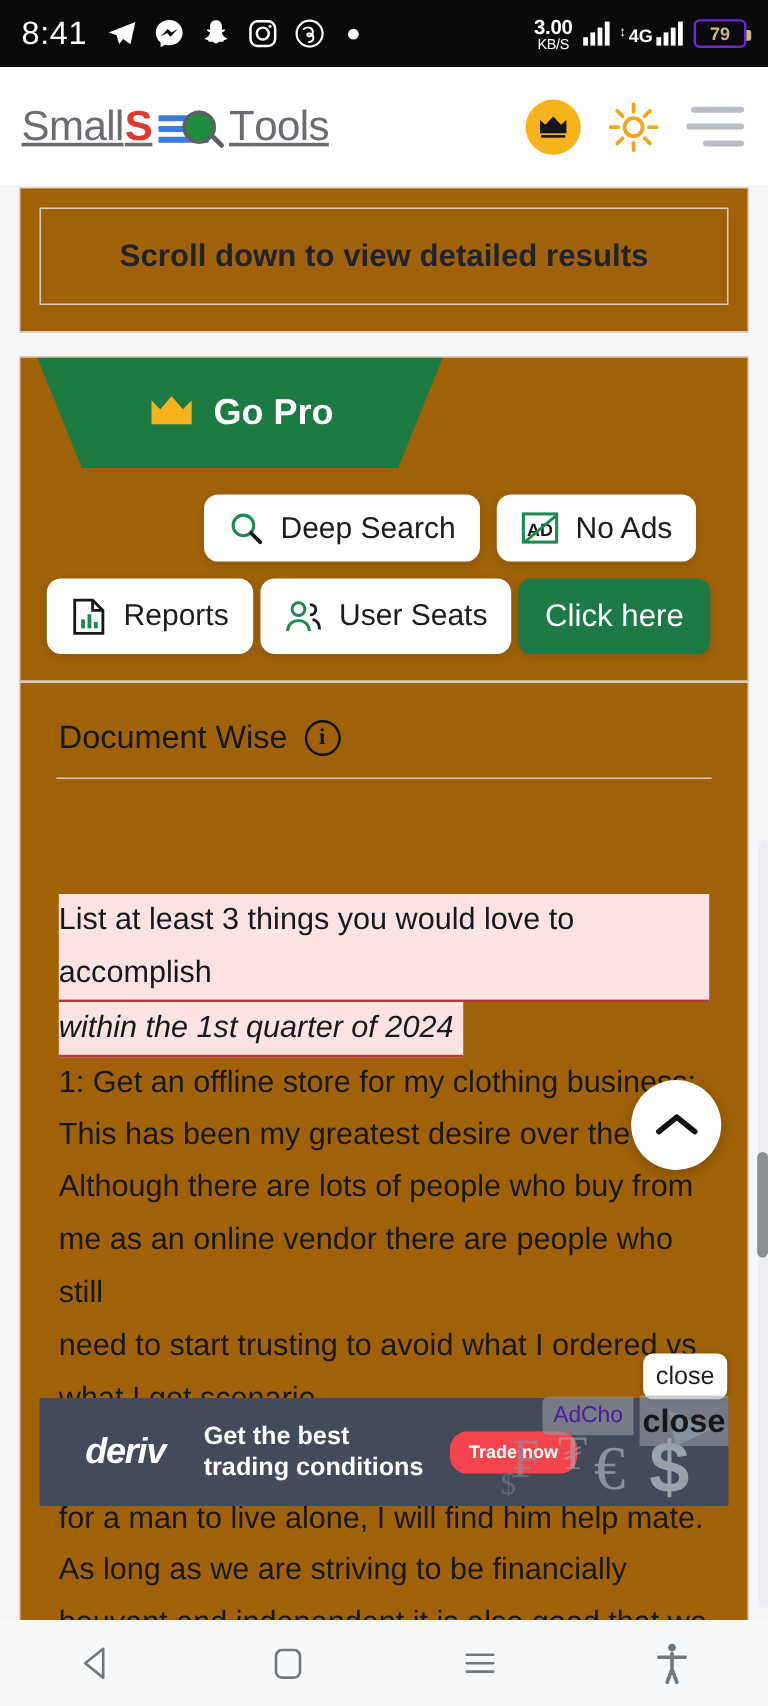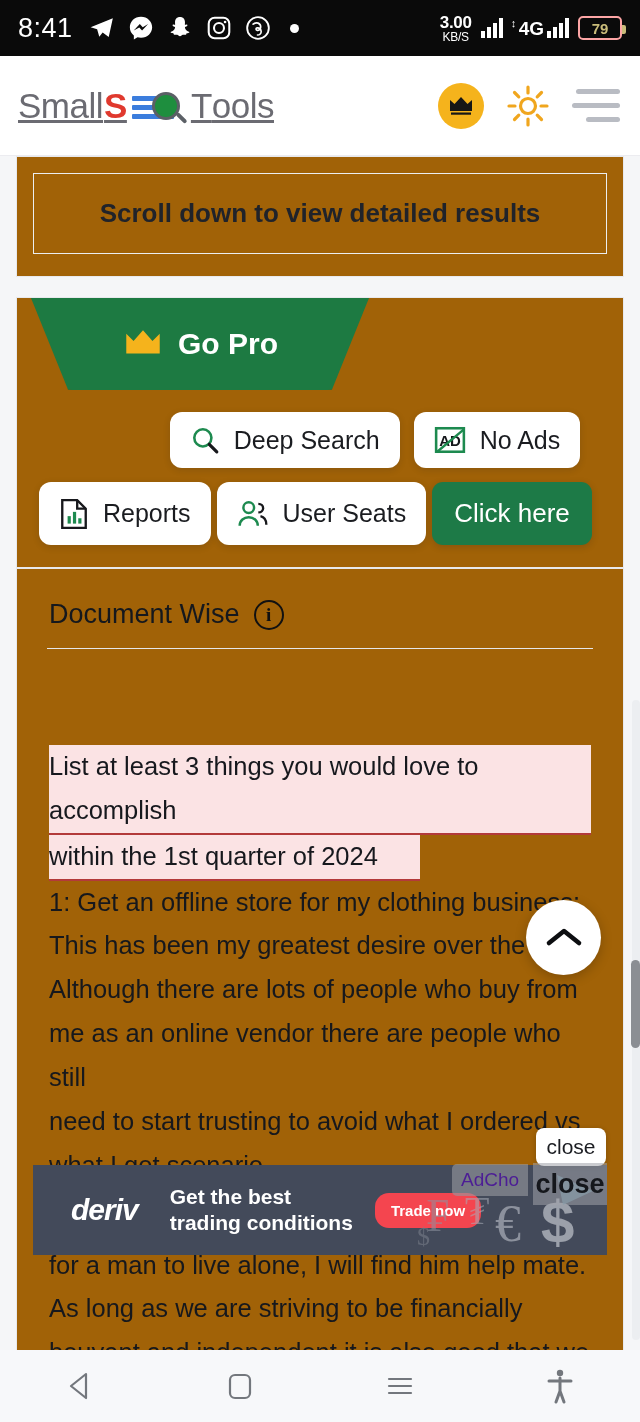--- a/index.html
+++ b/index.html
@@ -34,24 +34,24 @@
   .sb-speed { text-align: center; line-height: 1; }
   .sb-speed .v { font-size: 17px; font-weight: bold; display: block; letter-spacing:-.3px;}
   .sb-speed .u { font-size: 12px; font-weight: normal; display: block; letter-spacing:-.3px;}
   .bars { display: flex; align-items: flex-end; gap: 2px; height: 20px; }
   .bars i { width: 4px; background: #fff; display: block; }
   .bars i:nth-child(1) { height: 7px; }
   .bars i:nth-child(2) { height: 11px; }
   .bars i:nth-child(3) { height: 15px; }
   .bars i:nth-child(4) { height: 20px; }
   .sb-netwrap { display: flex; align-items: flex-end; gap: 3px; }
-  .sb-4g { font-size: 19px; font-weight: bold; line-height: 1; position: relative; padding-left: 7px;}
+  .sb-4g { font-size: 15px; font-weight: bold; line-height: 1; position: relative; padding-left: 7px;}
   .sb-4g:before { content: "\2195"; position: absolute; left: -1px; top: -1px; font-size: 11px; }
   .battery {
-    width: 44px; height: 24px; border: 2px solid #fca5a5; border-radius: 5px;
+    width: 44px; height: 24px; border: 2px solid #6d28d9; border-radius: 5px;
     display: flex; align-items: center; justify-content: center; position: relative;
     color: #c9bc7a; font-size: 15px; font-weight: bold; text-align: center;
   }
   .battery:after {
     content: ""; position: absolute; right: -6px; top: 7px; width: 4px; height: 9px;
     background: #c9bc7a; border-radius: 0 2px 2px 0;
   }
 
   
   .siteheader {
@@ -162,21 +162,21 @@
 
   .doctext {
     position: relative;
     padding: 96px 12px 0 12px;
     font-size: 25.5px;
     line-height: 1.72;
     color: #16181d;
   }
   .doctext p { margin: 0; }
   .hl-line { background: #fbe3e4; border-bottom: 2px solid #b33a3a; display: block; width: 100%; }
-  .hl-line.short { width: 371px; }
+  .hl-line.short { width: 337px; font-style: italic; }
   .body-para { margin-top: 8px; }
 
   
   .vtrack {
     position: absolute; right: 0px; top: 700px; width: 8px; height: 640px;
     background: #eceef1; border-radius: 5px;
   }
   .vthumb {
     position: absolute; right: 0px; top: 960px; width: 9px; height: 88px;
     background: #8b8e93; border-radius: 5px;

